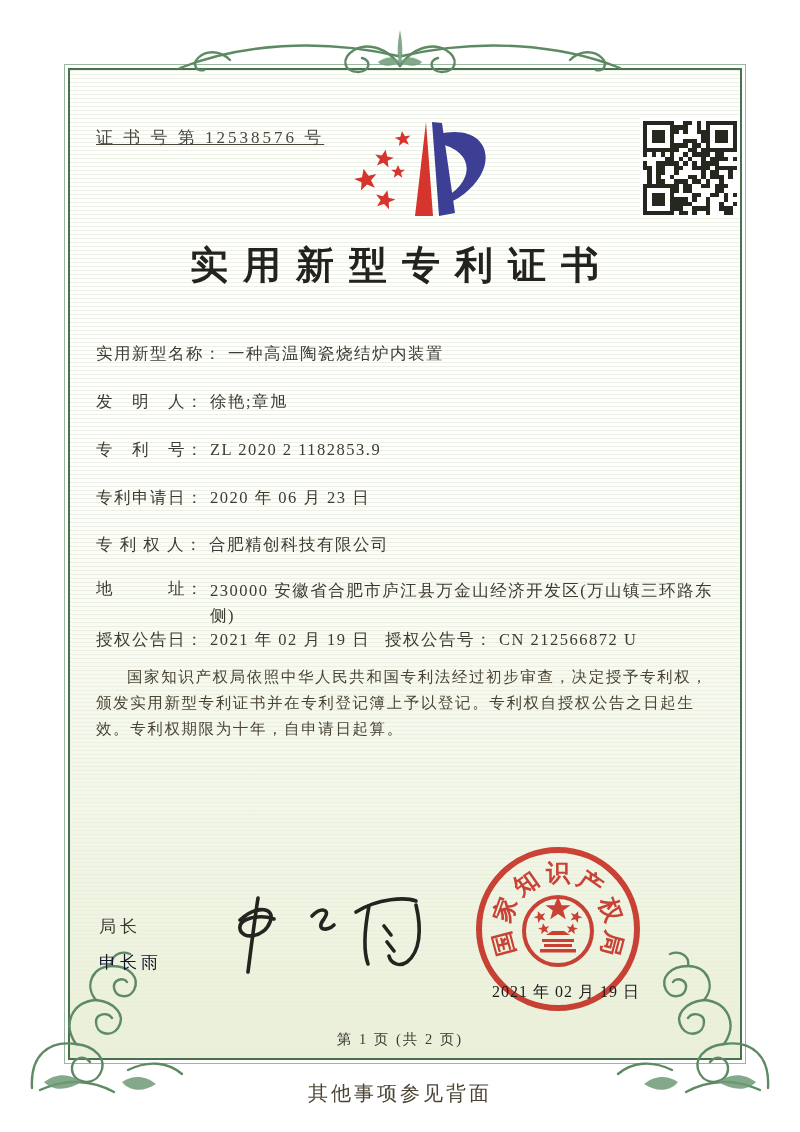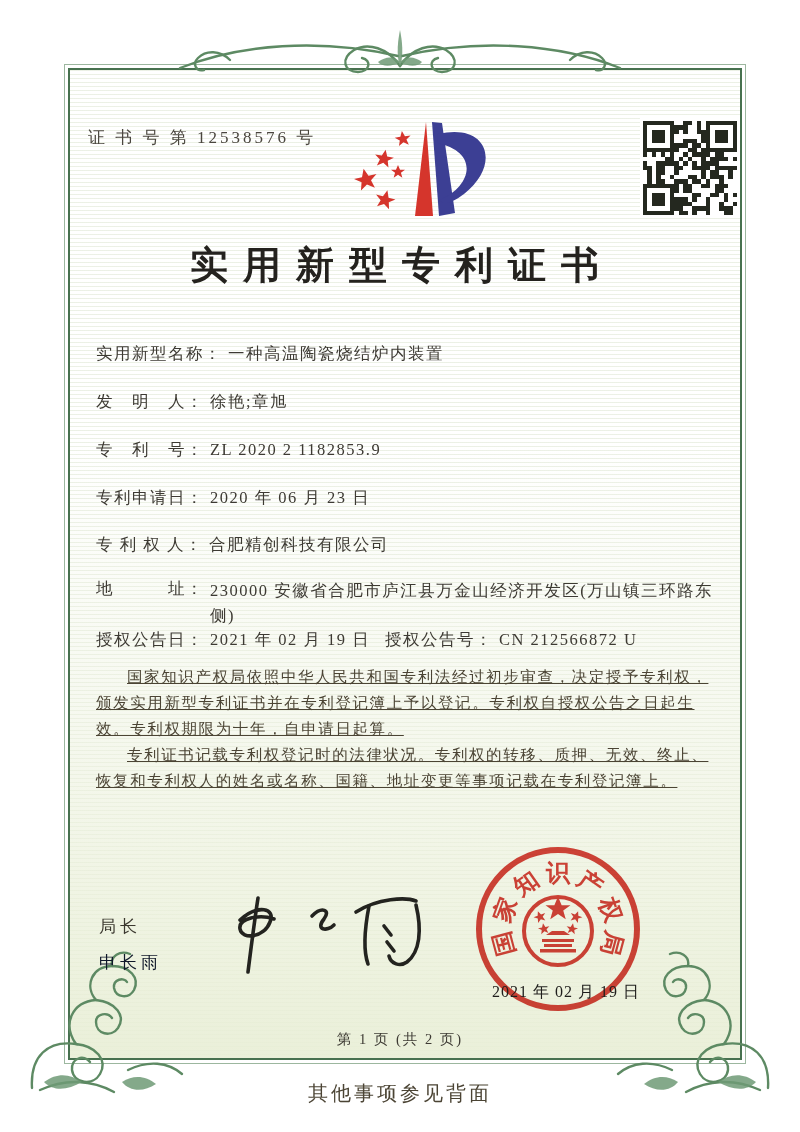--- a/index.html
+++ b/index.html
@@ -17,21 +17,21 @@
     position:absolute;left:3px;top:3px;right:3px;bottom:3px;
     border:2.5px solid #47714f;box-sizing:border-box;
     background:
       linear-gradient(180deg, rgba(246,248,240,0) 38%, rgba(236,241,221,0.55) 70%, rgba(232,238,213,0.9) 100%),
       repeating-linear-gradient(180deg, rgba(168,188,139,0.22) 0px, rgba(168,188,139,0.22) 1px, rgba(255,255,255,0) 1px, rgba(255,255,255,0) 4px);
   }
   .ornament{position:absolute;pointer-events:none;}
   .orn-stroke{stroke:#5d8a63;fill:none;stroke-width:2.4;stroke-linecap:round;}
   .orn-fill{fill:#6f9a76;stroke:none;opacity:.85;}
   
-  .cert-no{position:absolute;left:88px;top:126px;font-size:17px;letter-spacing:3px;color:#4a463e;}
+  .cert-no{position:absolute;left:96px;top:126px;font-size:17px;letter-spacing:3px;color:#4a463e;text-decoration:underline;}
   .logo{position:absolute;left:338px;top:110px;width:162px;height:128px;}
   .qr{
     position:absolute;left:640px;top:118px;width:100px;height:100px;
     display:grid;grid-template-columns:repeat(21,1fr);grid-template-rows:repeat(21,1fr);
     background:#fff;padding:3px;box-sizing:border-box;
   }
   .qr span{display:block;}
   .qr span.d{background:#24281f;}
   .title{
     position:absolute;left:0;right:0;top:240px;text-align:center;
@@ -40,21 +40,21 @@
   
   .row{position:absolute;left:96px;font-size:16.5px;letter-spacing:1.5px;color:#3d3a33;white-space:nowrap;}
   .row .lbl{color:#3d3a33;margin-top:31px;}
   .row .val{margin-left:6px;}
   .row-address .val{
     display:inline-block;vertical-align:top;white-space:normal;width:512px;line-height:25px;
   }
   .pair2{position:absolute;left:289px;top:0;}
   
   .body-text{position:absolute;left:96px;top:664px;width:614px;font-size:15.5px;
-    line-height:26px;letter-spacing:1.6px;color:#4b4434;text-decoration:underline;}
+    line-height:26px;letter-spacing:1.6px;color:#4b4434;}
   .body-text p{margin:0;text-indent:2em;}
   
   .sign-role{position:absolute;left:99px;top:915px;font-size:17px;letter-spacing:4px;color:#3b382f;}
   .sign-name{position:absolute;left:99px;top:951px;font-size:17px;letter-spacing:4px;color:#0f172a;}
   .signature{position:absolute;left:218px;top:884px;width:215px;height:95px;}
   .seal{position:absolute;left:472px;top:843px;width:172px;height:172px;opacity:.93;mix-blend-mode:multiply;}
   .seal-date{position:absolute;left:492px;top:982px;font-size:16px;letter-spacing:1px;color:#1f1e1c;z-index:5;}
   
   .footer-page{position:absolute;left:0;right:0;top:1030px;text-align:center;font-size:14.5px;letter-spacing:2px;color:#3d3a33;font-family:Liberation Serif, serif;}
   .back-note{position:absolute;left:0;right:0;top:1080px;text-align:center;font-size:20px;letter-spacing:3px;color:#4b4434;}
@@ -595,21 +595,20 @@
 </div>
 <div class="row" style="top:629px">
   <span class="lbl">授权公告日：</span><span class="val">2021 年 02 月 19 日</span>
   <span class="pair2">
     <span class="lbl">授权公告号：</span><span class="val">CN 212566872 U</span>
   </span>
 </div>
 
 <div class="body-text">
   <p>国家知识产权局依照中华人民共和国专利法经过初步审查，决定授予专利权，颁发实用新型专利证书并在专利登记簿上予以登记。专利权自授权公告之日起生效。专利权期限为十年，自申请日起算。</p>
-  <p>专利证书记载专利权登记时的法律状况。专利权的转移、质押、无效、终止、恢复和专利权人的姓名或名称、国籍、地址变更等事项记载在专利登记簿上。</p>
 </div>
 
 <div class="sign-role">局长</div>
 <div class="sign-name">申长雨</div>
 
 <svg class="signature" viewBox="0 0 215 95">
   <g fill="none" stroke="#23231f" stroke-width="3.6" stroke-linecap="round">
     <path d="M40,14 C36,40 33,64 30,88"></path>
     <path d="M22,36 C40,20 58,24 52,38 C46,54 24,56 22,45 C20,34 42,30 56,35"></path>
     <path d="M94,32 C104,22 113,26 106,35 C97,46 109,48 116,41"></path>

